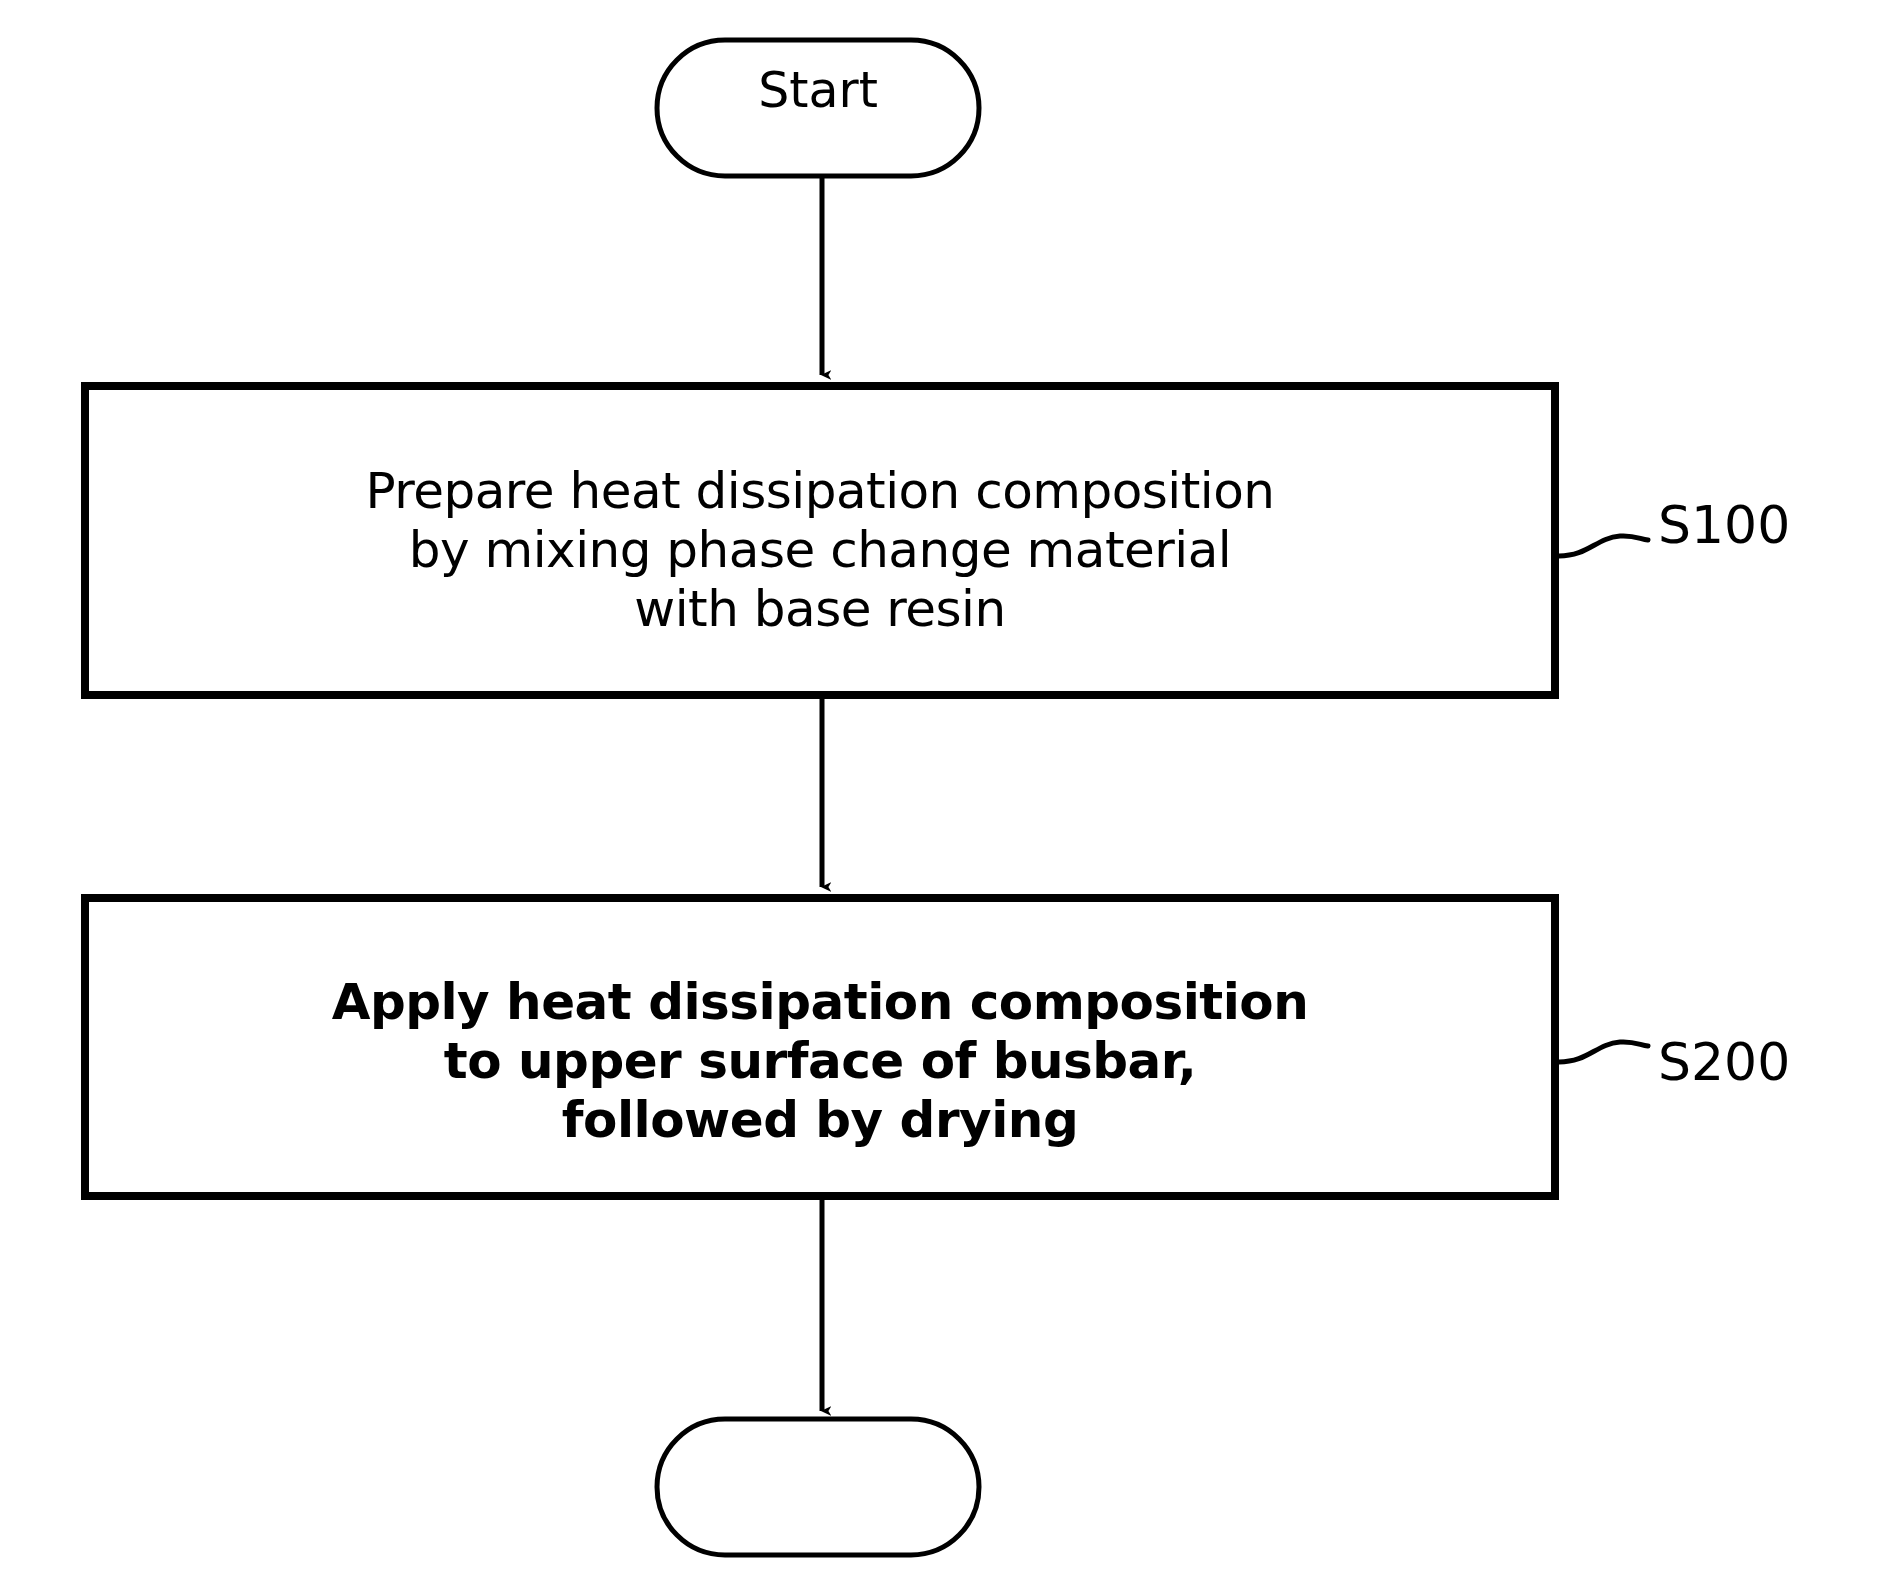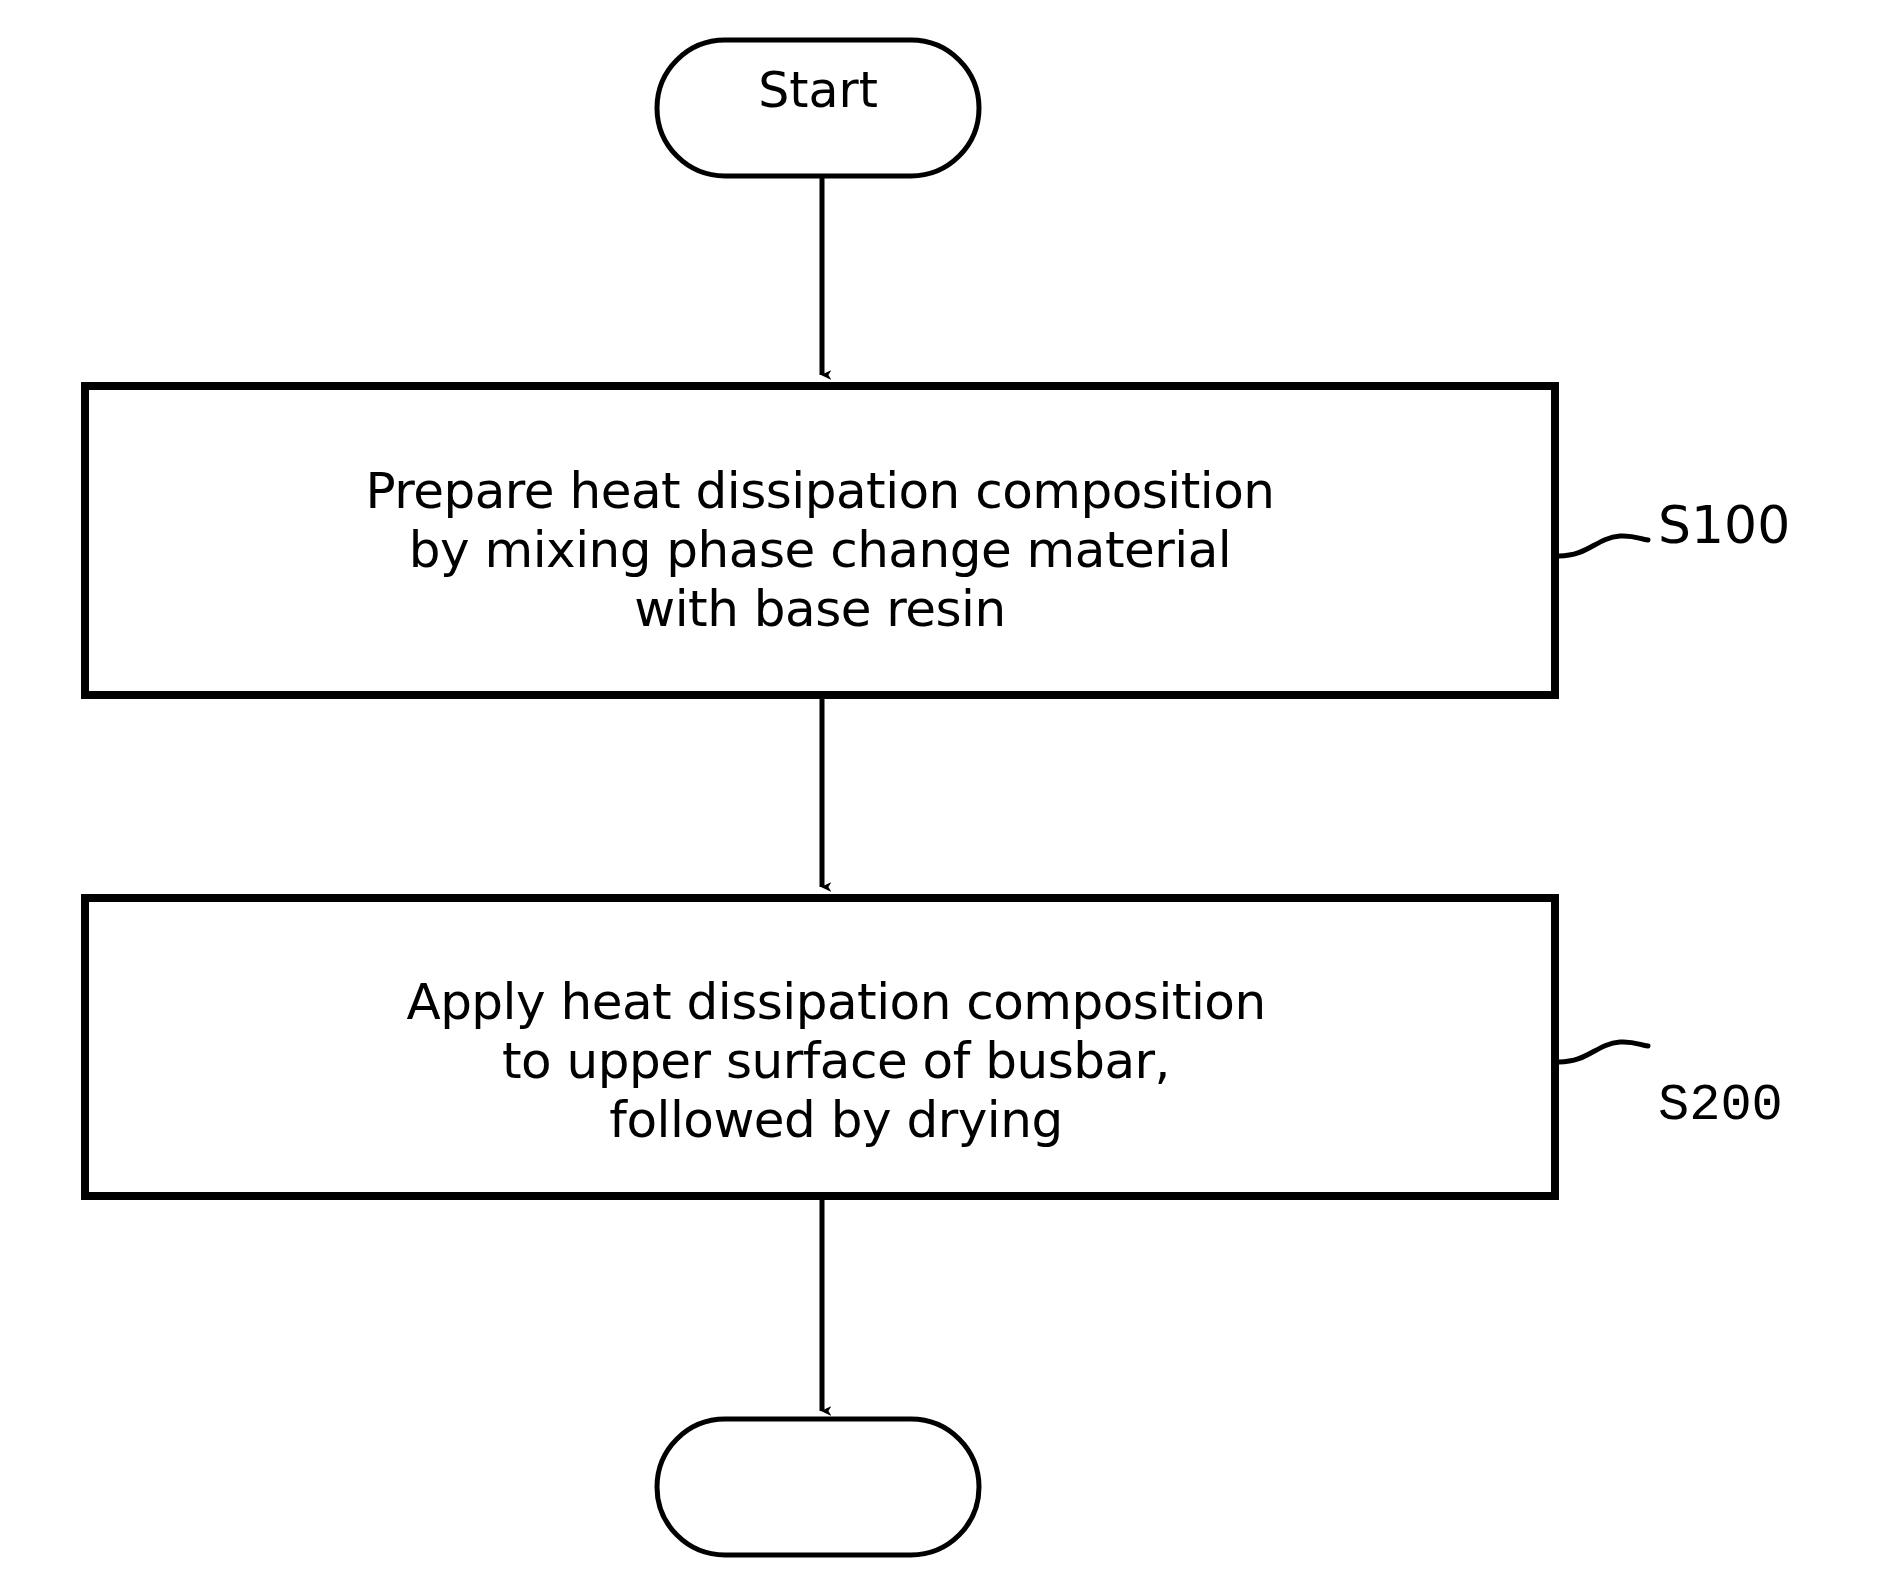--- a/index.html
+++ b/index.html
@@ -52,24 +52,24 @@
     letter-spacing: 0px;
     white-space: nowrap;
   }
   
   #start-node-text { left: 655px; top: 62px; width: 326px; }
   
   #end-node-text { left: 655px; top: 1443px; width: 326px; }
   
   #process-1-text { left: 105px; top: 437px; width: 1430px; }
   
-  #process-2-text { left: 121px; top: 948px; width: 1430px; }
+  #process-2-text { left: 105px; top: 948px; width: 1430px; font-weight: bold; }
   
   #step-tag-1 { left: 1658px; top: 495px; }
-  #step-tag-2 { left: 1658px; top: 1076px; font-family: Liberation Mono, monospace; }
+  #step-tag-2 { left: 1658px; top: 1032px; }
 </style>
 </head>
 <body>
 
 <div id="canvas">
 
   <svg id="flow-svg" viewBox="0 0 1879 1575">
     <defs>
       <marker id="arrowhead" markerWidth="12" markerHeight="12" refX="5" refY="9.4" orient="auto" markerUnits="userSpaceOnUse">
         <path d="M 0 0 L 5 10.5 L 10 0 L 5 3 Z" fill="#000000"></path>

